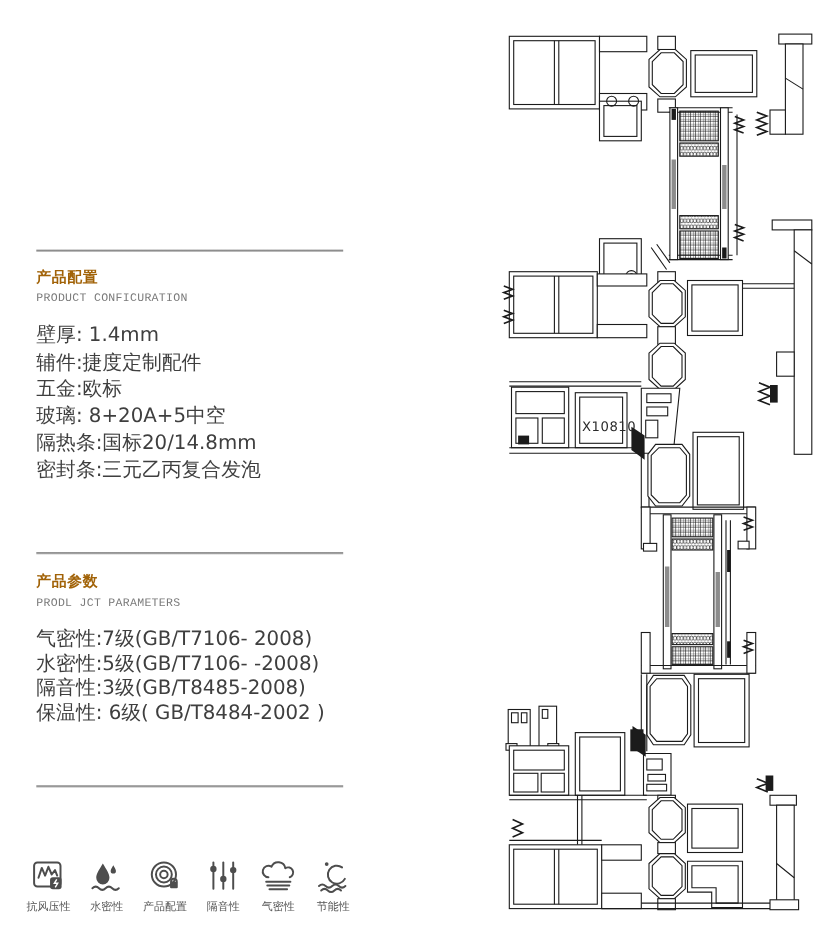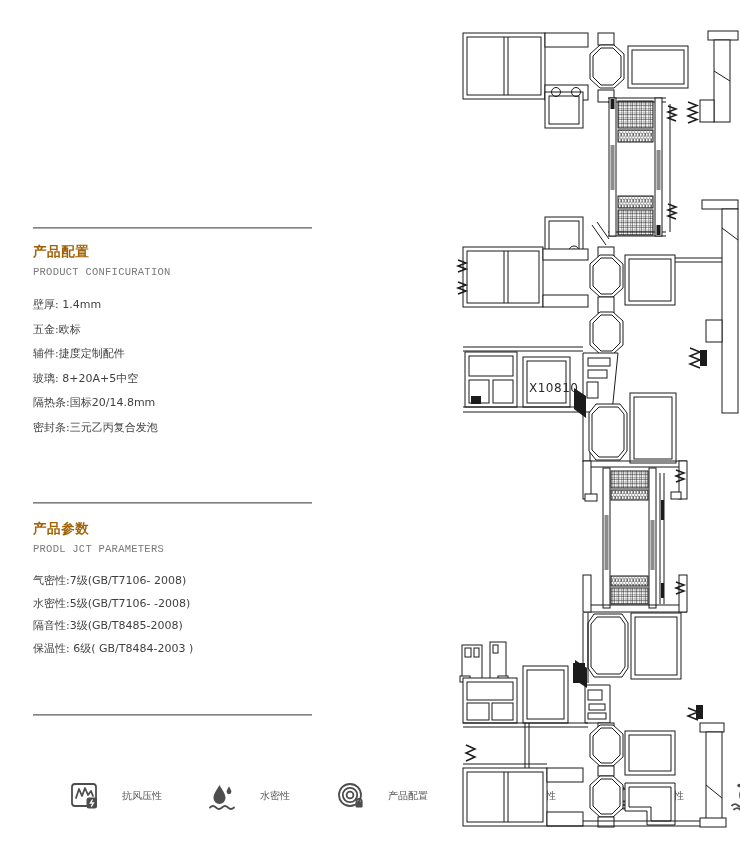--- a/index.html
+++ b/index.html
@@ -9,26 +9,26 @@
     font-family:"DejaVu Sans","Liberation Sans",sans-serif;
     -webkit-font-smoothing:antialiased;
   }
   .divider { position:absolute; left:33px; width:279px; height:2px;
     background:linear-gradient(#6f6f6f,#c2c2c2); }
   .sec-title { position:absolute; left:33px; font-size:13.5px; font-weight:bold;
     color:#a16207; letter-spacing:.6px; }
   .sec-sub { position:absolute; left:33px; font-size:10.5px; color:#7a7a7a;
     letter-spacing:.25px;font-family:Liberation Mono, monospace; }
   .spec-list { position:absolute; left:33px; }
-  .spec-item { font-size:11px; color:#3f3f3f; height:24.5px; line-height:24.5px;
+  .spec-item { font-size:18px; color:#3f3f3f; height:24.5px; line-height:24.5px;
     white-space:nowrap; }
   .param-list .spec-item { height:22.5px; line-height:22.5px; }
   .features { position:absolute; left:24px; top:779px; width:296px;
     display:flex; justify-content:space-between; }
-  .feature { display:flex; flex-direction:row; align-items:center; gap:20px;margin-left:44px; }
+  .feature { display:flex; flex-direction:column; align-items:center; gap:4px; }
   .feature svg { width:34px; height:34px; display:block; }
   .feature-label { font-size:10px; color:#555; white-space:nowrap; }
   .drawing { position:absolute; left:448px; top:26px; }
   
   .s { fill:none; stroke:#1b1b1b; stroke-width:1; }
   .f { fill:#fff; stroke:#1b1b1b; stroke-width:1; }
   .k { fill:#1b1b1b; stroke:none; }
   .g { fill:#8c8c8c; stroke:none; }
   .zz { fill:none; stroke:#1b1b1b; stroke-width:1.5; }
   .code-text { font-size:12px; fill:#2a2a2a; letter-spacing:.5px;
@@ -39,37 +39,37 @@
 </head>
 <body>
 
 <div class="divider" style="top:227px"></div>
 
 <div class="sec-title" style="top:243px">产品配置</div>
 <div class="sec-sub" style="top:266px">PRODUCT CONFICURATION</div>
 
 <div class="spec-list" style="top:293px">
   <div class="spec-item">壁厚: 1.4mm</div>
+  <div class="spec-item">辅件:捷度定制配件</div>
   <div class="spec-item">五金:欧标</div>
-  <div class="spec-item">辅件:捷度定制配件</div>
   <div class="spec-item">玻璃: 8+20A+5中空</div>
   <div class="spec-item">隔热条:国标20/14.8mm</div>
   <div class="spec-item">密封条:三元乙丙复合发泡</div>
 </div>
 
 <div class="divider" style="top:502px"></div>
 
 <div class="sec-title" style="top:520px">产品参数</div>
 <div class="sec-sub" style="top:543px">PRODL JCT PARAMETERS</div>
 
 <div class="spec-list param-list" style="top:570px">
   <div class="spec-item">气密性:7级(GB/T7106- 2008)</div>
   <div class="spec-item">水密性:5级(GB/T7106- -2008)</div>
   <div class="spec-item">隔音性:3级(GB/T8485-2008)</div>
-  <div class="spec-item">保温性: 6级( GB/T8484-2003 )</div>
+  <div class="spec-item">保温性: 6级( GB/T8484-2002 )</div>
 </div>
 
 <div class="divider" style="top:714px"></div>
 
 <div class="features">
   <div class="feature">
     <svg viewBox="0 0 34 34">
       <rect class="ic" x="4" y="5" width="24" height="22" rx="3"></rect>
       <polyline class="ic" points="8,19 11,10 14,17 17,9 20,16 23,12 25,17"></polyline>
       <rect class="icf" x="18.5" y="18.5" width="10.5" height="11" rx="2.5"></rect>

